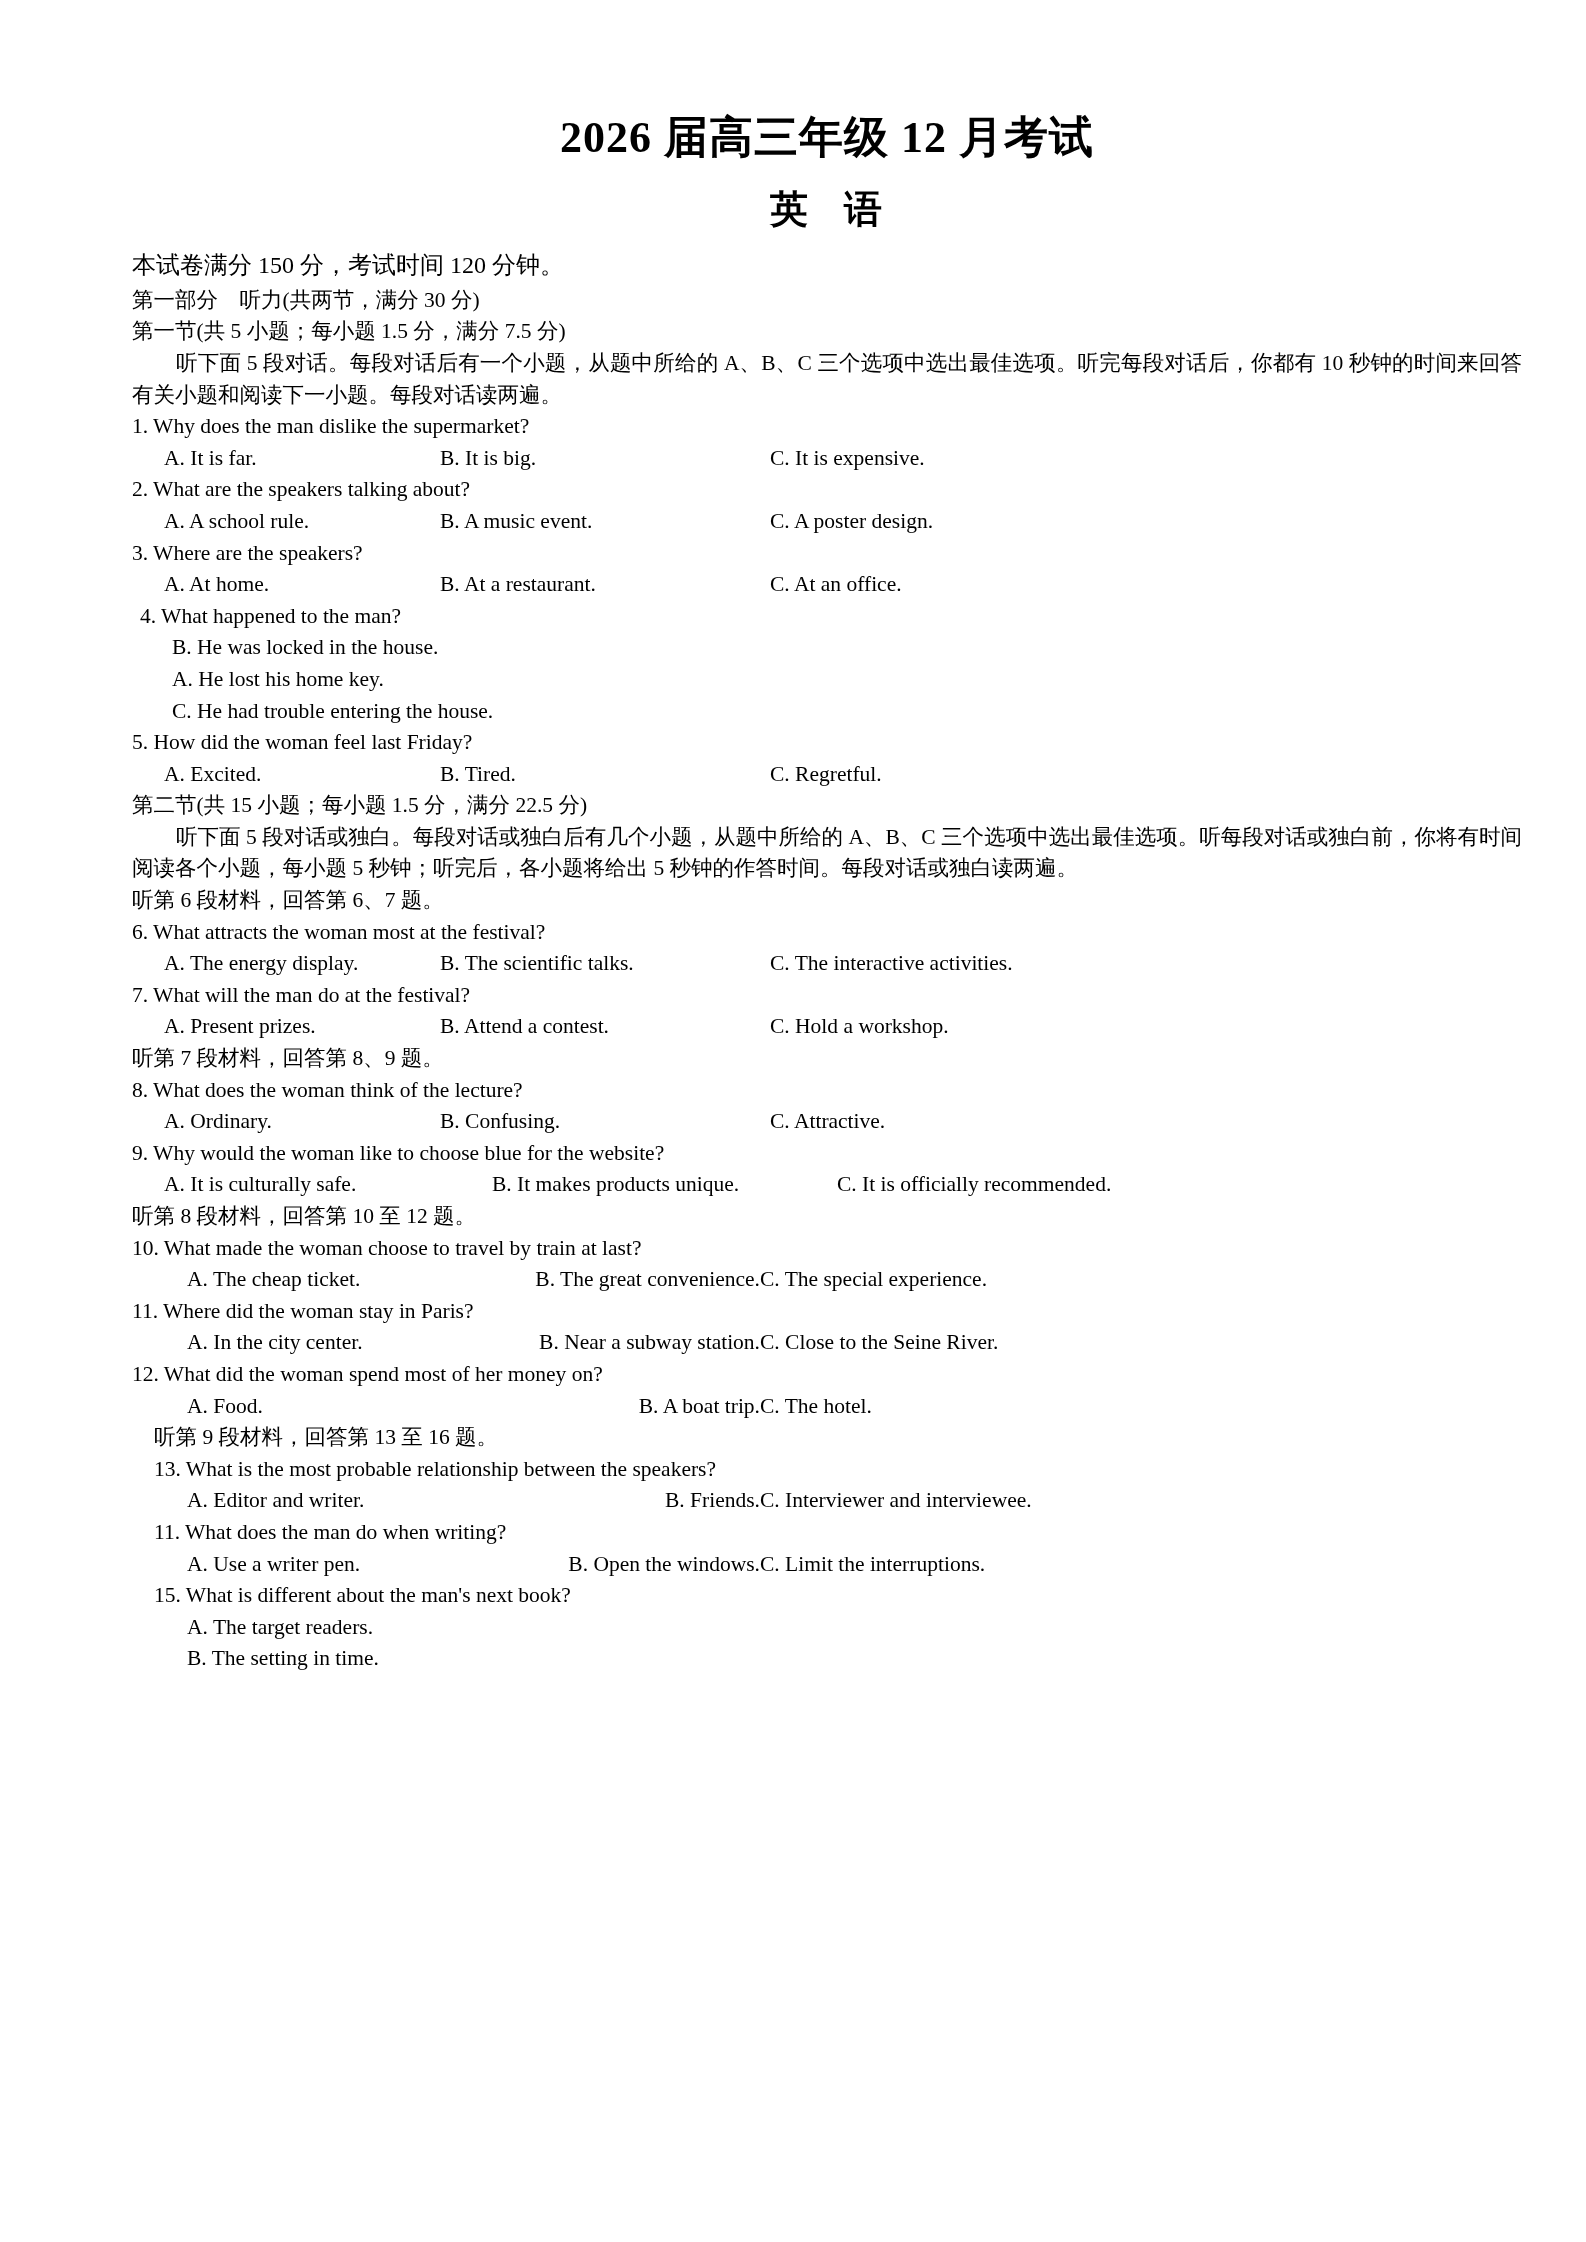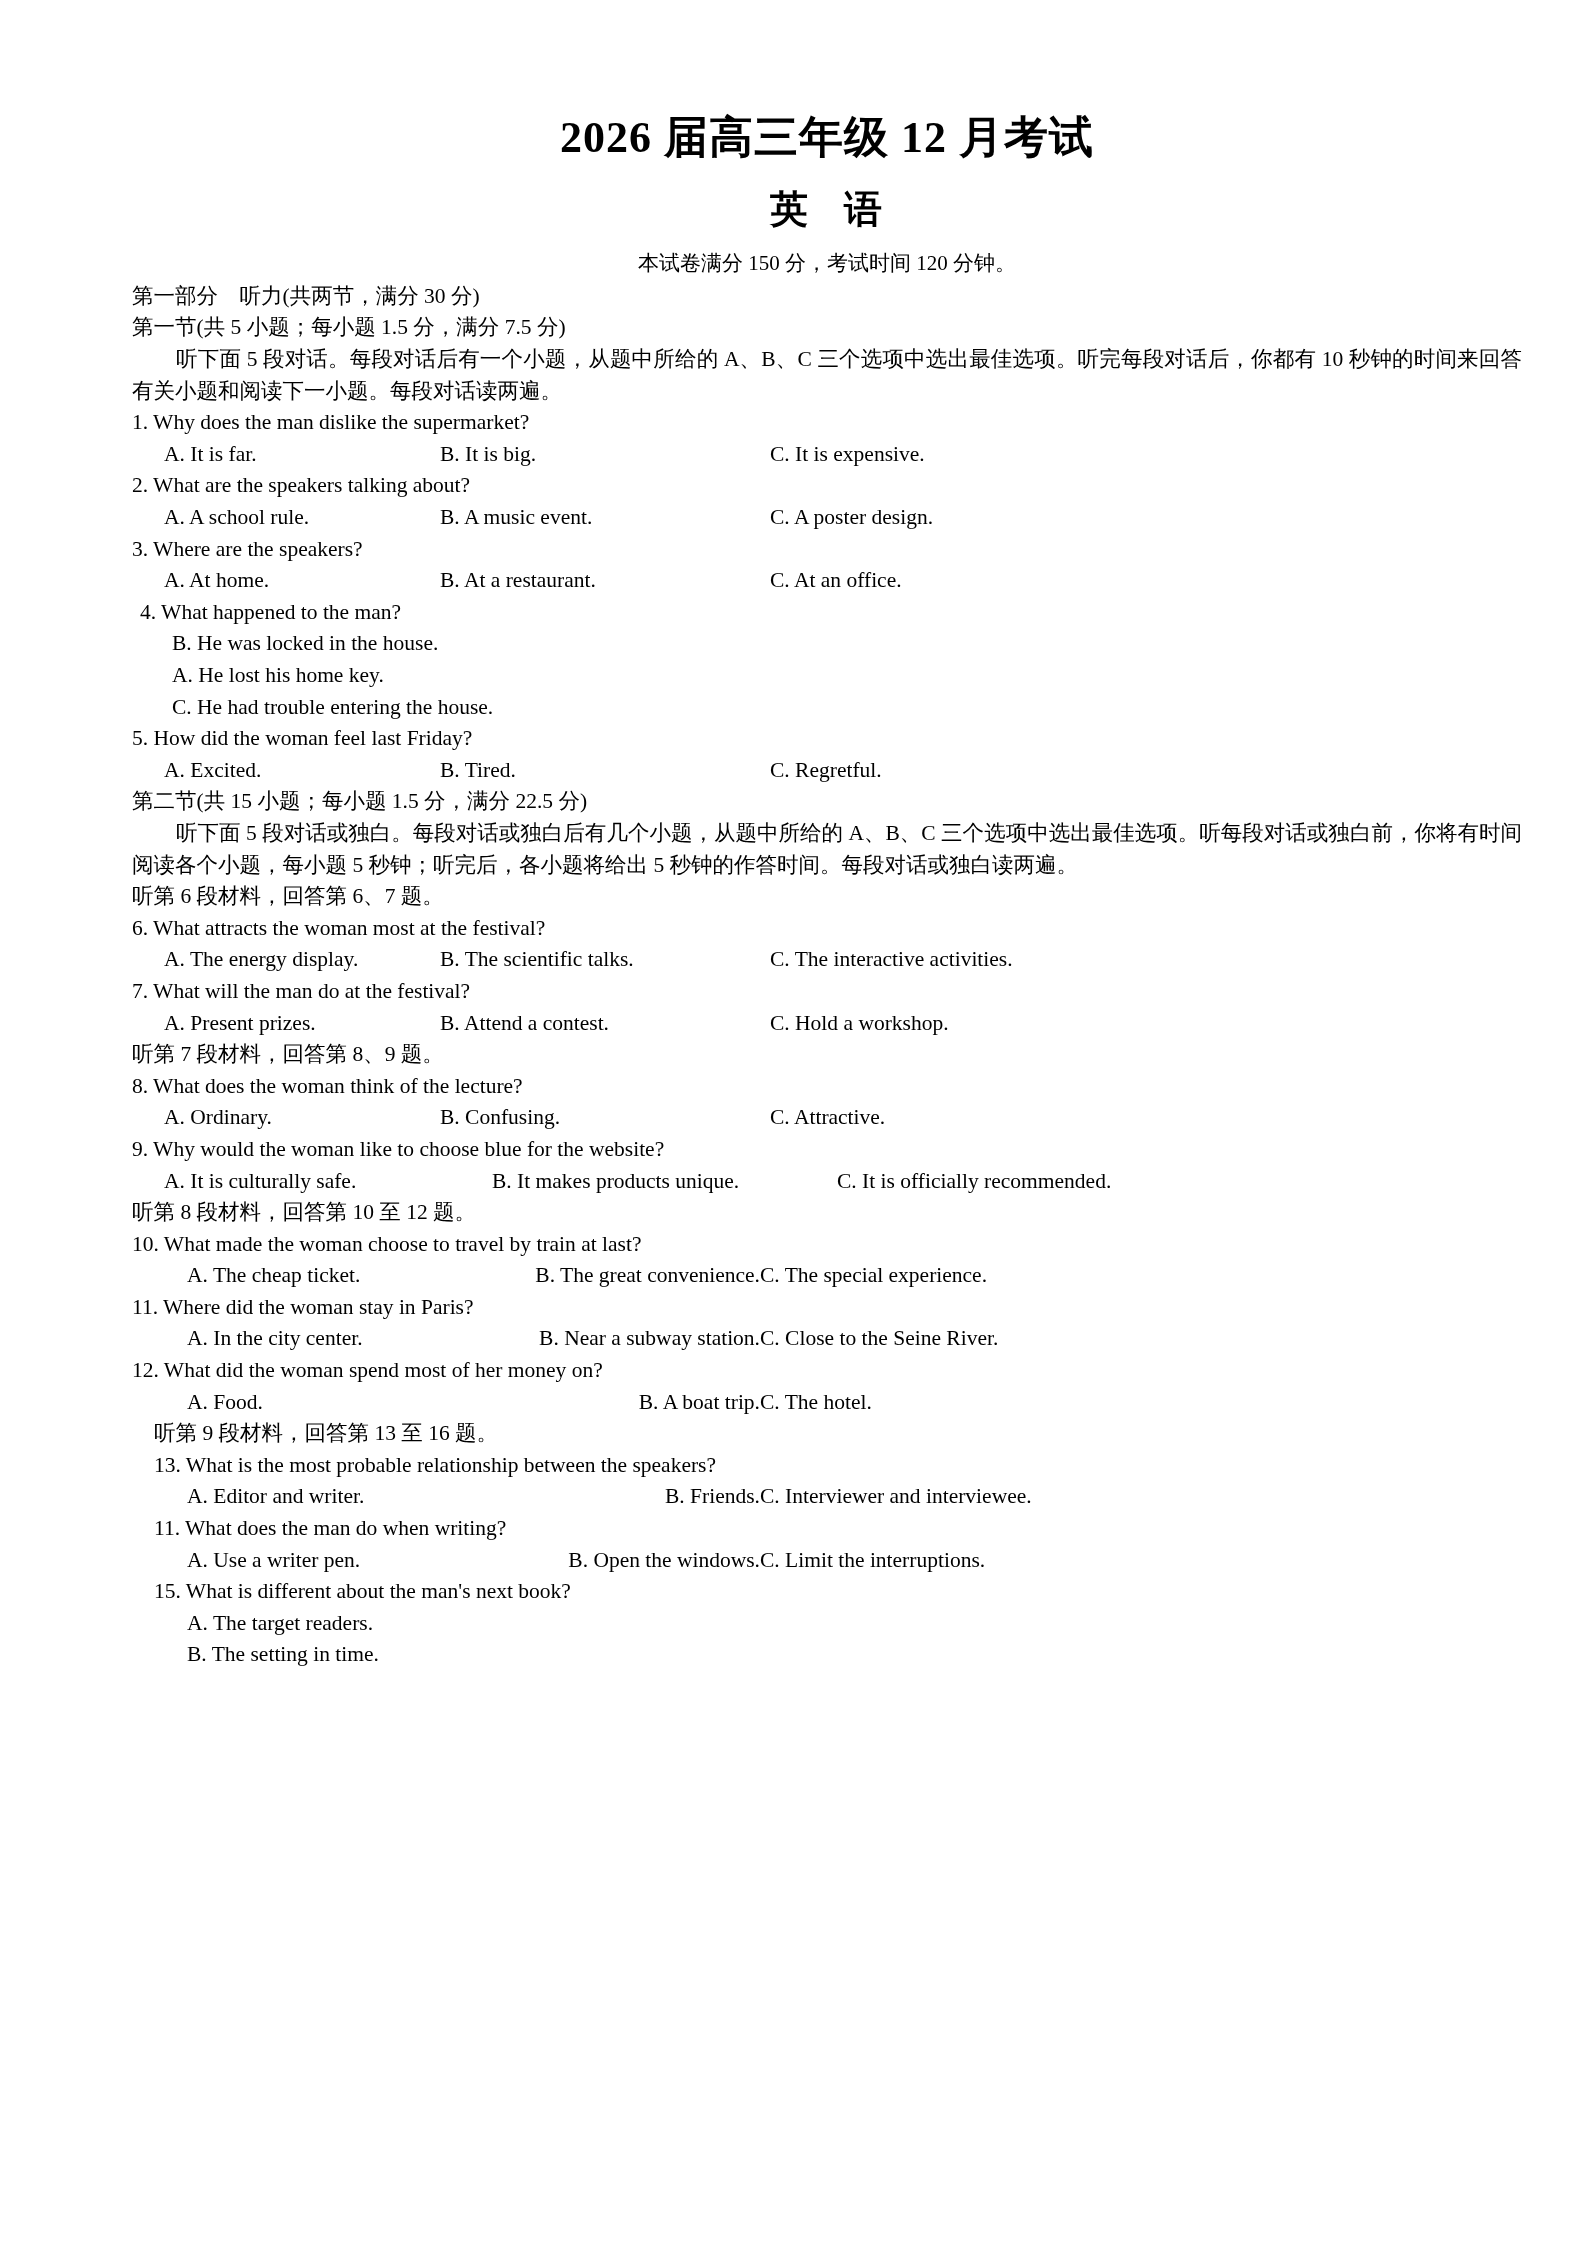--- a/index.html
+++ b/index.html
@@ -44,22 +44,21 @@
   .doc-subtitle {
     text-align: center;
     font-size: 38px;
     font-weight: bold;
     margin-top: 22px;
     line-height: 1.2;
     letter-spacing: 2px;
   }
   .doc-subtitle .gap { display: inline-block; width: 34px; }
   .exam-info {
-    text-align: center;
-    font-size: 21px;
+    font-size: 24px;
     margin-top: 17px;
     line-height: 1.3;
   }
 
   
   .para {
     font-size: 21.5px;
     line-height: 1.47;
     margin: 0;
     text-align: justify;

